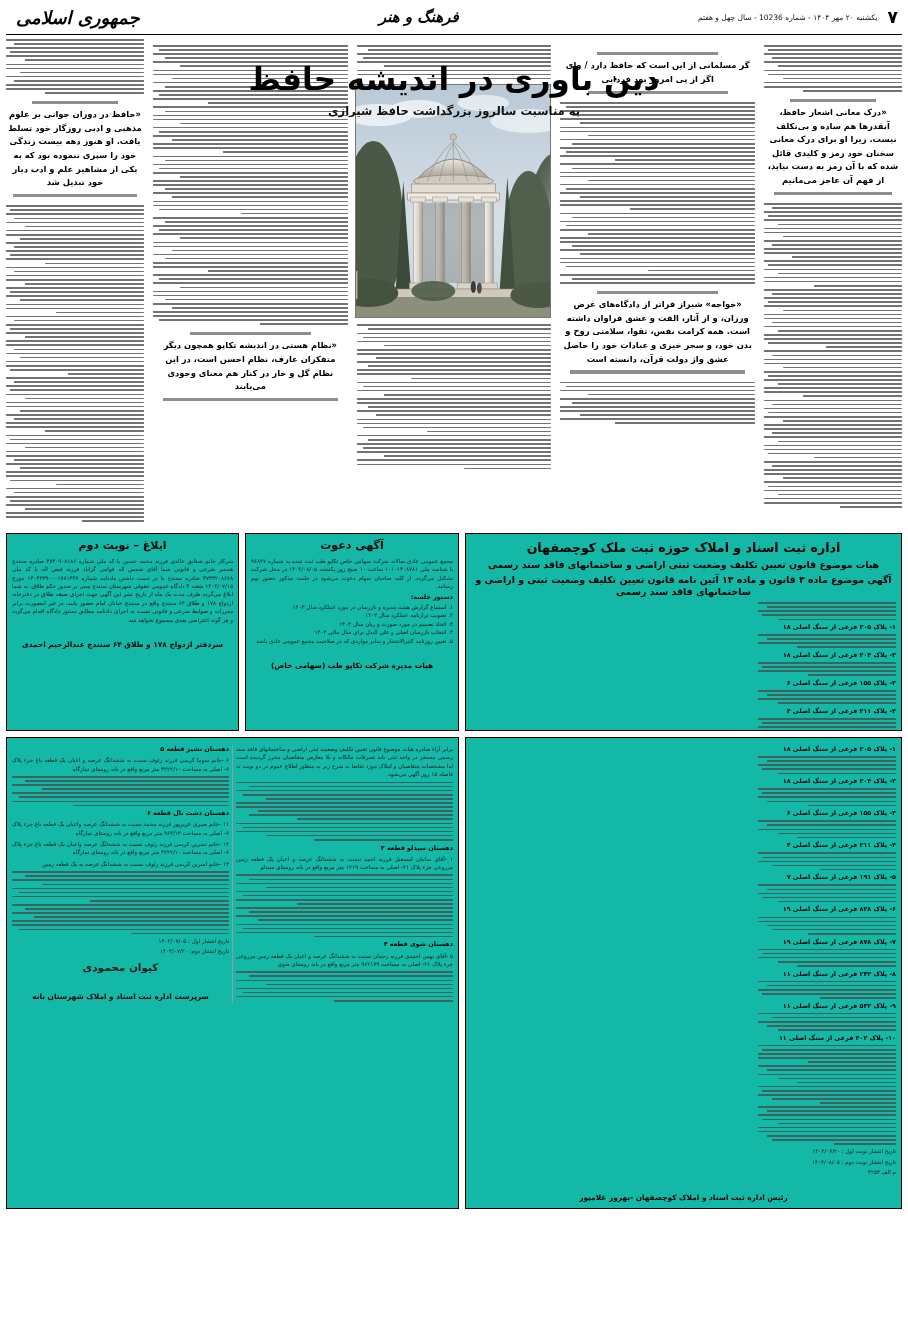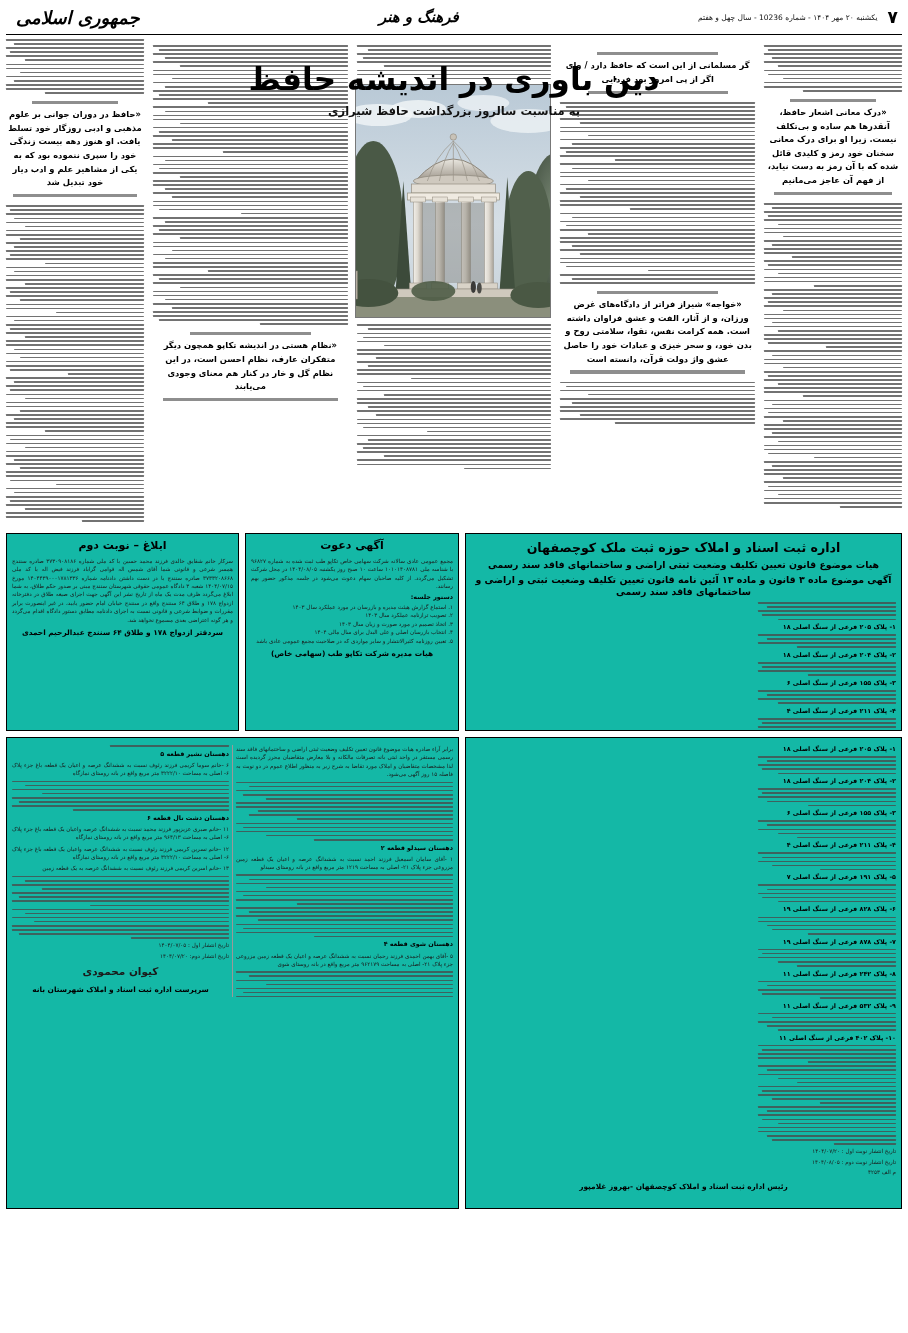--- a/index.html
+++ b/index.html
@@ -80,21 +80,21 @@
     text-align:center;font-size:9.4px;font-weight:bold;color:#000;line-height:1.35;margin-bottom:2px;
   }
   .ad-body{
     font-size:5.6px;line-height:1.5;text-align:justify;color:#1a1a1a;
   }
   .ad-cols2{column-count:2;column-gap:7px;column-rule:0.5px solid #999;}
   .ad-cols3{column-count:3;column-gap:6px;column-rule:0.5px solid #999;}
   .ad-item{margin:0 0 3px 0;break-inside:avoid;}
   .ad-sec-h{font-size:6.4px;font-weight:bold;margin:3px 0 1.5px 0;color:#000;}
   .ad-sign{
-    text-align:center;font-size:7.4px;font-weight:bold;margin-top:4px;color:#000;
+    text-align:center;font-size:7.4px;font-weight:bold;margin-top:16px;color:#000;
   }
   .ad-name-big{text-align:center;font-size:10.5px;font-weight:bold;margin:4px 0 1px 0;}
   .ad-dates{font-size:5.6px;line-height:1.5;margin-top:2px;}
 
   
   .lines{--lh:4.1px;}
   .ln{height:1.6px;background:#4a4a4a;margin-bottom:2.5px;border-radius:0.4px;opacity:.78;}
   .ln.w100{width:100%}.ln.w97{width:97%}.ln.w94{width:94%}.ln.w90{width:90%}
   .ln.w86{width:86%}.ln.w80{width:80%}.ln.w72{width:72%}.ln.w64{width:64%}
   .ln.w55{width:55%}.ln.w45{width:45%}
@@ -764,21 +764,21 @@
             <div class="ln w100"></div>
               <div class="ln w100"></div>
               <div class="ln w94"></div>
               <div class="ln w90"></div>
               <div class="ln w45"></div>
             <div class="ad-dates">تاریخ انتشار نوبت اول : ۱۴۰۴/۰۷/۲۰</div>
             <div class="ad-dates">تاریخ انتشار نوبت دوم : ۱۴۰۴/۰۸/۰۵</div>
             <div class="ad-dates">م الف ۴۲۵۳</div>
           </div>
         </div>
-        <div class="ad-sign" style="margin-top:6px;">رئیس اداره ثبت اسناد و املاک کوچصفهان -بهروز غلامپور</div>
+        <div class="ad-sign" style="margin-top:17px;">رئیس اداره ثبت اسناد و املاک کوچصفهان -بهروز غلامپور</div>
       </div>
 
       <div class="adbox" style="flex:1 1 auto;overflow:hidden;">
         <div class="ad-body ad-cols2 lines" style="margin-top:3px;">
           <div class="ad-item" style="font-size:5.6px;line-height:1.5;">برابر آراء صادره هیات موضوع قانون تعیین تکلیف وضعیت ثبتی اراضی و ساختمانهای فاقد سند رسمی مستقر در واحد ثبتی بانه تصرفات مالکانه و بلا معارض متقاضیان محرز گردیده است لذا مشخصات متقاضیان و املاک مورد تقاضا به شرح زیر به منظور اطلاع عموم در دو نوبت به فاصله ۱۵ روز آگهی می‌شود.</div>
           <div class="ln w100"></div>
             <div class="ln w94"></div>
             <div class="ln w100"></div>
             <div class="ln w97"></div>
             <div class="ln w86"></div>

